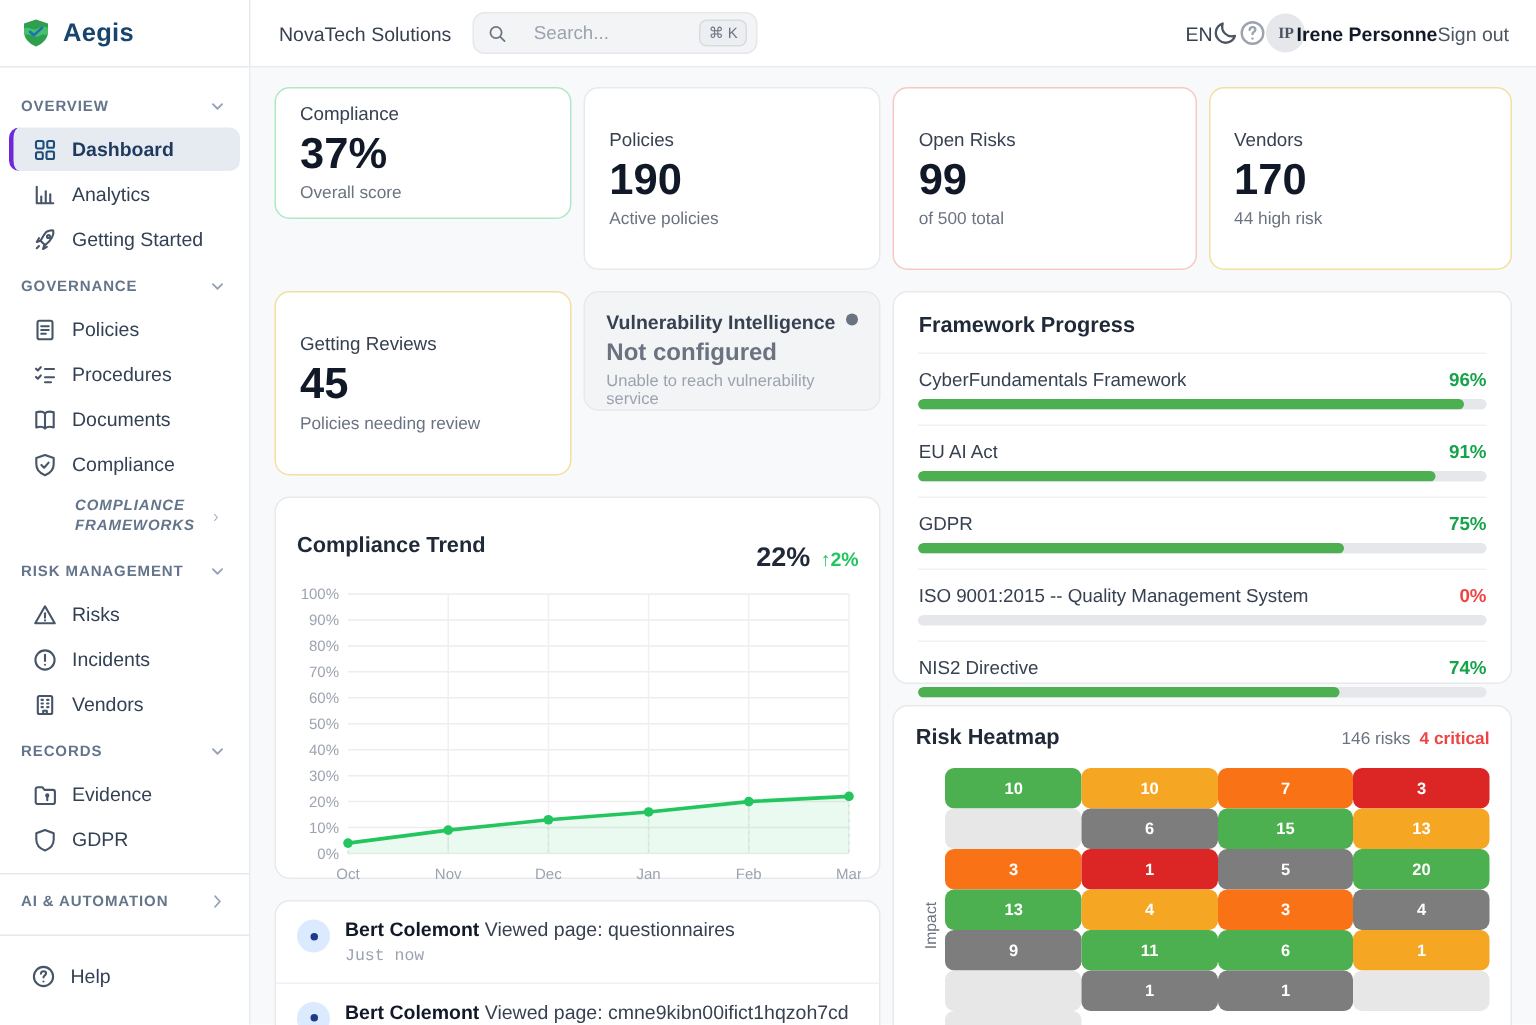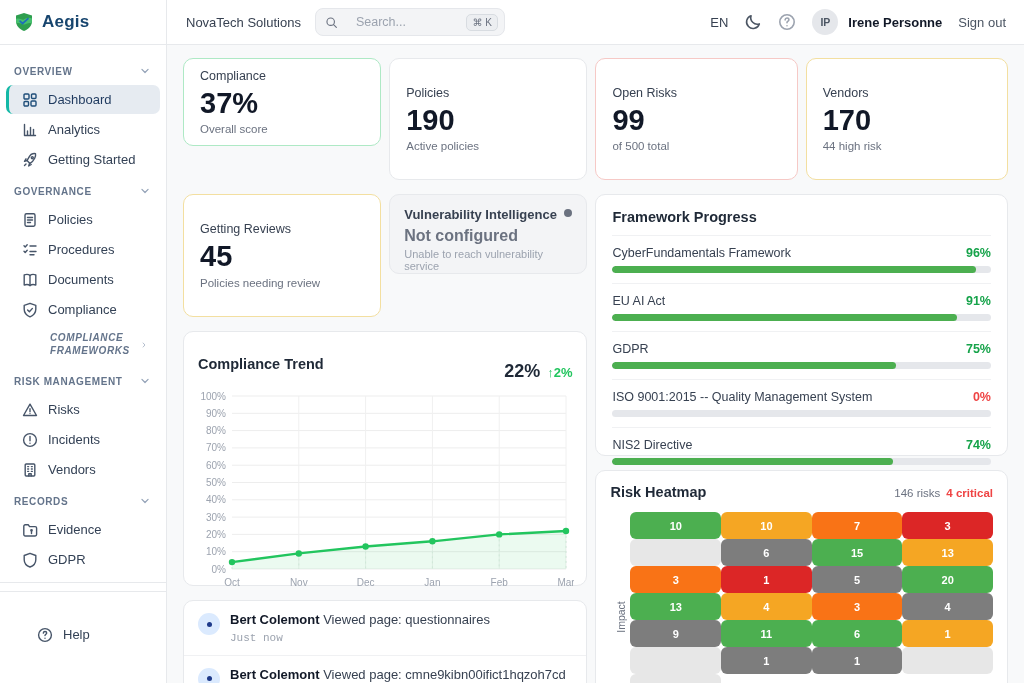--- a/index.html
+++ b/index.html
@@ -14,49 +14,49 @@
   .brand-name { font-size:17px; font-weight:bold; color:#17456e; letter-spacing:.2px; }
   .org-name { font-size:13px; color:#374151; margin-left:19px; white-space:nowrap; }
   .searchbox { margin-left:14px; width:190px; height:28px; background:#f3f4f6;
     border:1px solid #e5e7eb; border-radius:8px; display:flex; align-items:center;
     padding:0 6px 0 9px; gap:18px; }
   .searchbox input { border:none; outline:none; background:transparent; flex:1; min-width:0;
     font-size:12.5px; color:#374151; font-family:"Liberation Sans", sans-serif; }
   .searchbox input::placeholder { color:#9ca3af; }
   .kbd { font-size:10px; color:#6b7280; background:#eceef1; border:1px solid #d8dce1;
     border-radius:5px; padding:2px 5px; white-space:nowrap; }
-  .header-right { margin-left:auto; display:flex; align-items:center; gap:16px; padding-right:18px;justify-content:space-between; }
+  .header-right { margin-left:auto; display:flex; align-items:center; gap:0; padding-right:18px;justify-content:space-between; }
   .lang-btn { font-size:13px; color:#374151; cursor:pointer; }
   .hicon { width:18px; height:18px; color:#4b5563; display:flex; align-items:center; }
   .avatar { width:26px; height:26px; border-radius:50%; background:#e5e7eb; color:#4b5563;
-    font-size:10.5px; font-weight:bold; display:flex; align-items:center; justify-content:center; }
+    font-size:10.5px; font-weight:bold; display:flex; align-items:center; justify-content:center;font-family:Liberation Serif, serif; }
   .user-name { font-size:13px; font-weight:bold; color:#111827; margin-left:-6px; }
   .signout { font-size:13px; color:#4b5563; }
 
   
   .sidebar { position:absolute; top:45px; left:0; width:167px; bottom:0; background:#fff;
     border-right:1px solid #e7e9ec; display:flex; flex-direction:column; z-index:10; }
   .nav { flex:1; overflow:hidden; padding-top:10px; }
   .sec-header { display:flex; align-items:center; justify-content:space-between;
     padding:9px 14px 7px 14px; cursor:pointer; }
   .sec-label { font-size:10px; font-weight:bold; color:#64748b; letter-spacing:.6px; }
   .sec-chev { color:#94a3b8; width:14px; height:14px; }
   .nav-item { display:flex; align-items:center; gap:10px; height:29px; padding:0 10px 0 13px;
     margin:0 6px 1px 6px; border-radius:7px; color:#334155; font-size:13px; cursor:pointer;
     border-left:3px solid transparent; }
   .nav-item .nicon { width:16px; height:16px; color:#475569; flex:none; display:flex; align-items:center; }
-  .nav-item.active { background:#e6ebf1; color:#1f3a5f; font-weight:normal;
-    border-left:3px solid #14b8a6; }
+  .nav-item.active { background:#e6ebf1; color:#1f3a5f; font-weight:bold;
+    border-left:3px solid #6d28d9; }
   .nav-item.active .nicon { color:#1f4e79; }
   .nav-subitem { display:flex; align-items:center; justify-content:space-between;
     padding:6px 12px 6px 44px; margin:2px 6px; cursor:pointer; }
   .nav-subitem .sec-label { line-height:1.25;font-style:italic; }
   .sb-divider { border-top:1px solid #e7e9ec; margin:8px 0 2px 0; }
   .sb-footer { border-top:1px solid #e7e9ec; padding:12px 14px 18px 14px; }
-  .sb-footer .nav-item { margin:16px; padding-left:7px; border-left:none; }
+  .sb-footer .nav-item { margin:0; padding-left:7px; border-left:none; }
 
   
   .main { position:absolute; top:45px; left:167px; right:0; bottom:0; background:#f8f9fa;
     padding:13px 16px; display:grid; grid-template-columns:1fr 1.02fr; column-gap:8px;
     align-content:start; }
   .col { display:flex; flex-direction:column; gap:14px; min-width:0; }
   .card { background:#fff; border:1px solid #e7e9ec; border-radius:10px; }
   .stat-row { display:grid; grid-template-columns:1fr 1fr; column-gap:8px; align-items:start; }
   .stat-card { padding:14px 16px; display:flex; flex-direction:column; justify-content:center; }
   .stat-card.b-green { border-color:#aee9c5; }

